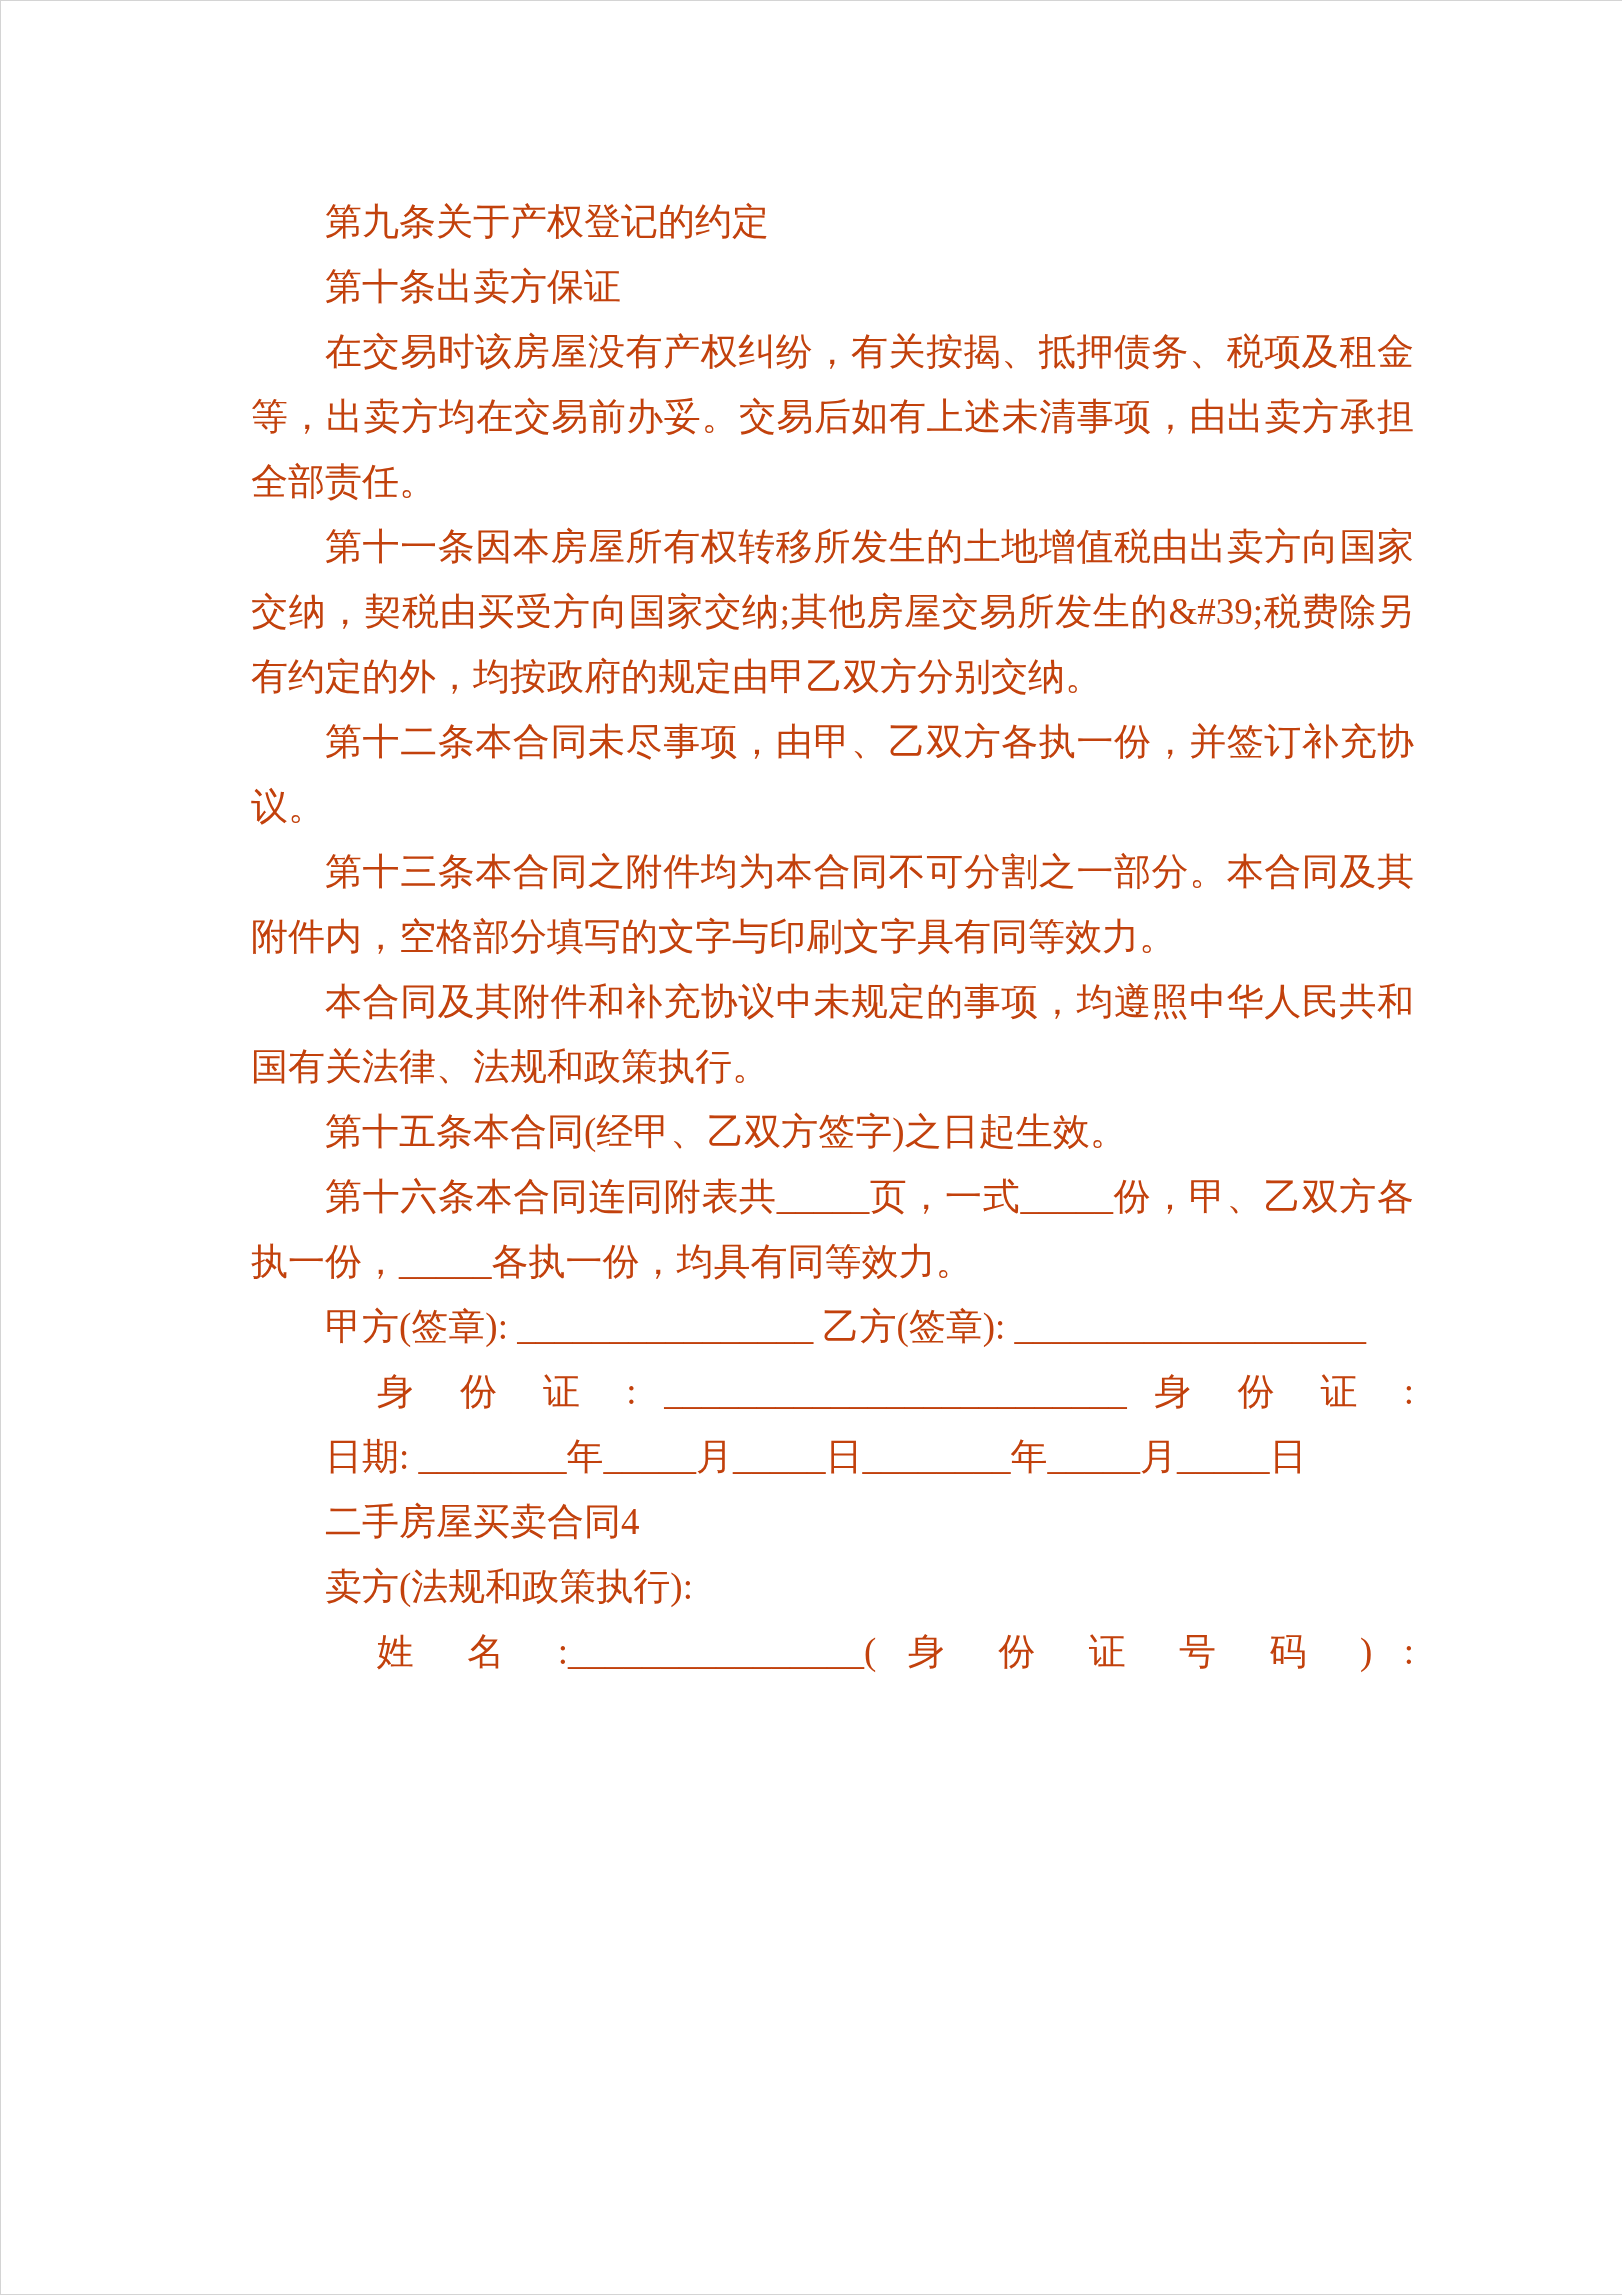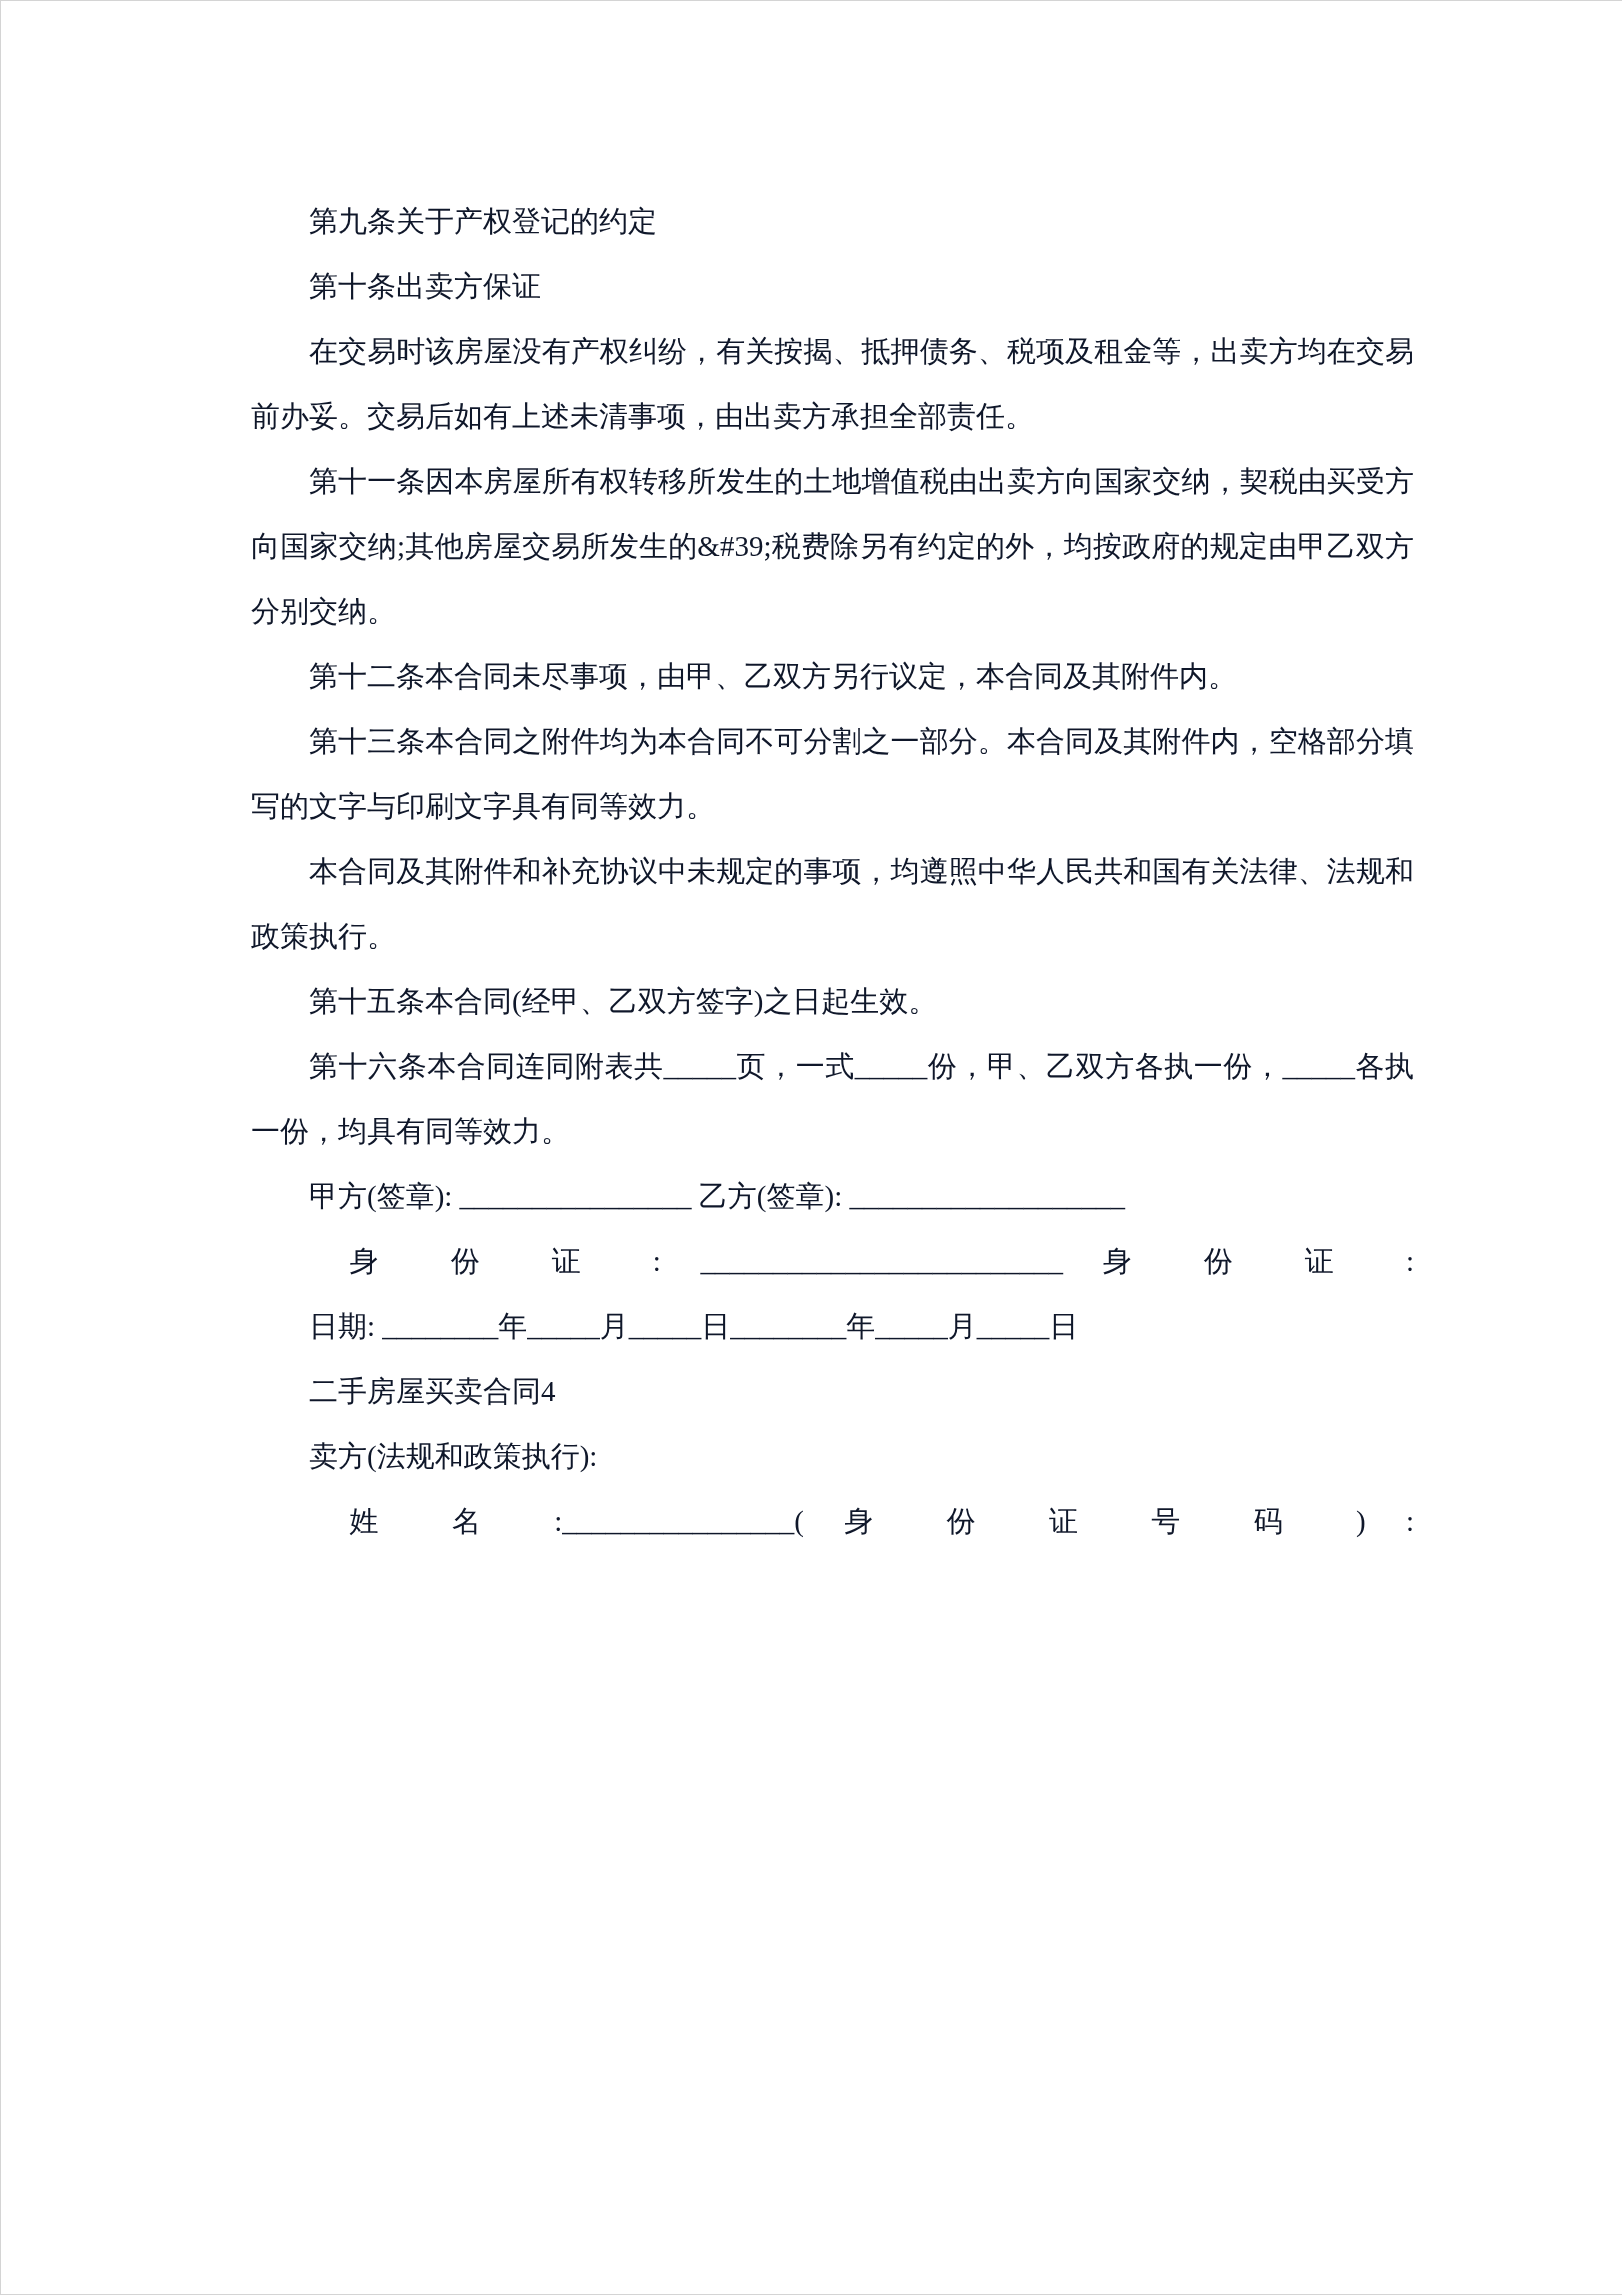--- a/index.html
+++ b/index.html
@@ -17,23 +17,23 @@
       height: 2295px;
       box-sizing: border-box;
       border: 1.3px solid #d4d4d4;
       background: #ffffff;
       overflow: hidden;
     }
     .content {
       box-sizing: border-box;
       padding: 188px 208px 0 250px;
       font-family: "Liberation Serif", "DejaVu Serif", serif;
-      font-size: 29px;
+      font-size: 37px;
       line-height: 65px;
-      color: #0f172a;
+      color: #c2410c;
     }
     .content p {
       margin: 0;
       padding: 0;
       text-align: justify;
       word-break: break-all;
     }
     .indent {
       text-indent: 2em;
     }
@@ -48,21 +48,21 @@
   </style>
 </head>
 <body>
 
 <div class="sheet">
   <div class="content">
     <p class="indent">第九条关于产权登记的约定</p>
     <p class="indent">第十条出卖方保证</p>
     <p class="indent">在交易时该房屋没有产权纠纷，有关按揭、抵押债务、税项及租金等，出卖方均在交易前办妥。交易后如有上述未清事项，由出卖方承担全部责任。</p>
     <p class="indent">第十一条因本房屋所有权转移所发生的土地增值税由出卖方向国家交纳，契税由买受方向国家交纳;其他房屋交易所发生的&amp;#39;税费除另有约定的外，均按政府的规定由甲乙双方分别交纳。</p>
-    <p class="indent">第十二条本合同未尽事项，由甲、乙双方另行议定，本合同及其附件内。</p>
+    <p class="indent">第十二条本合同未尽事项，由甲、乙双方各执一份，并签订补充协议。</p>
     <p class="indent">第十三条本合同之附件均为本合同不可分割之一部分。本合同及其附件内，空格部分填写的文字与印刷文字具有同等效力。</p>
     <p class="indent">本合同及其附件和补充协议中未规定的事项，均遵照中华人民共和国有关法律、法规和政策执行。</p>
     <p class="indent">第十五条本合同(经甲、乙双方签字)之日起生效。</p>
     <p class="indent">第十六条本合同连同附表共_____页，一式_____份，甲、乙双方各执一份，_____各执一份，均具有同等效力。</p>
     <p class="indent">甲方(签章): ________________ 乙方(签章): ___________________</p>
     <p class="spread">身 份 证 : _________________________ 身 份 证 :</p>
     <p class="indent">日期: ________年_____月_____日________年_____月_____日</p>
     <p class="indent">二手房屋买卖合同4</p>
     <p class="indent">卖方(法规和政策执行):</p>
     <p class="spread">姓 名 :________________( 身 份 证 号 码 ) :</p>

